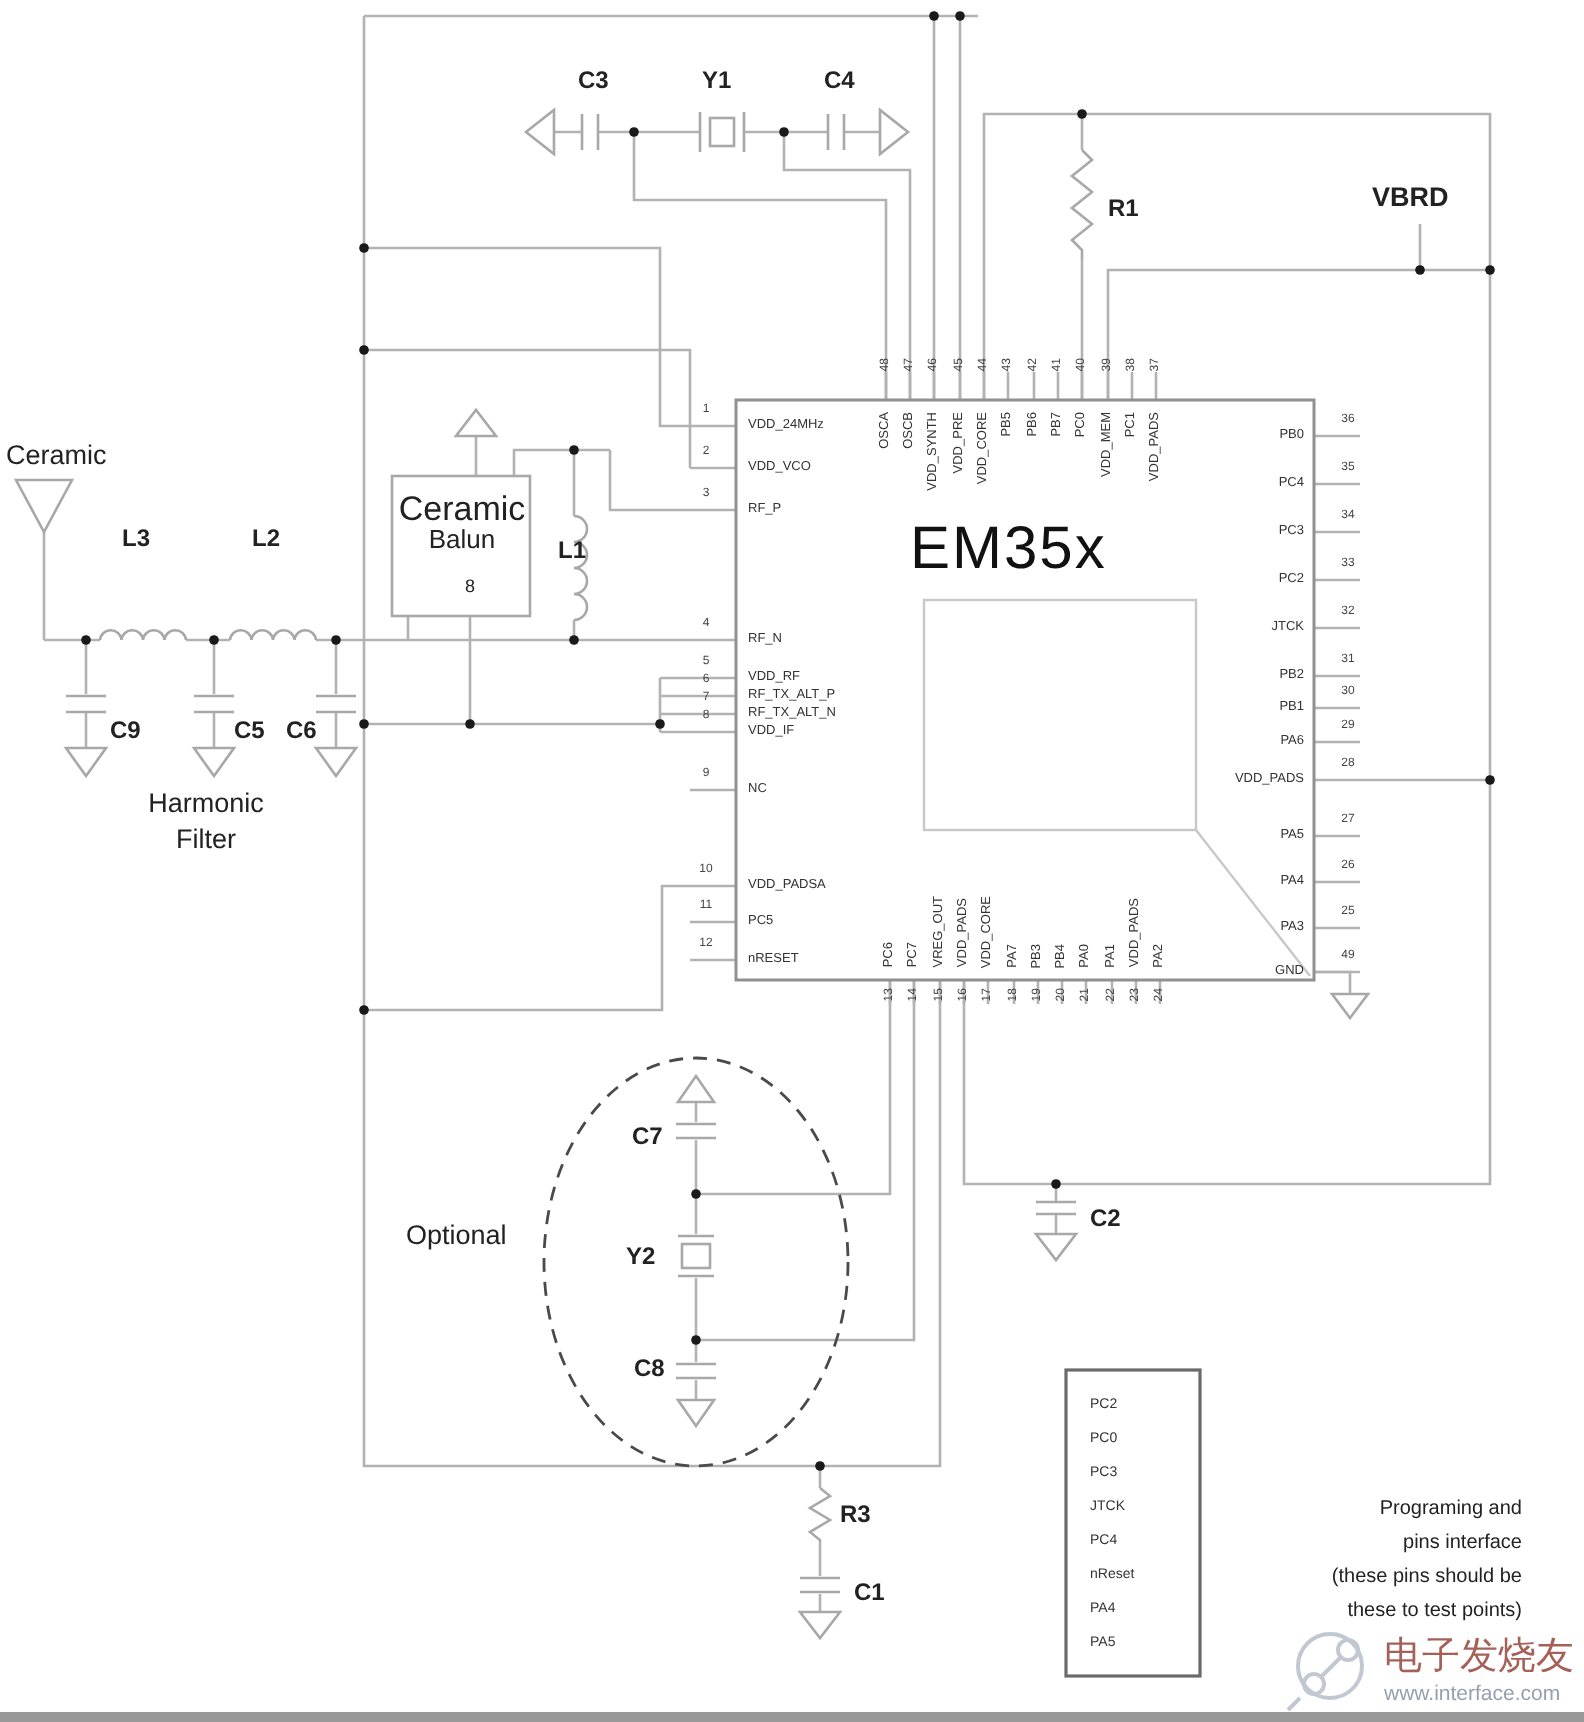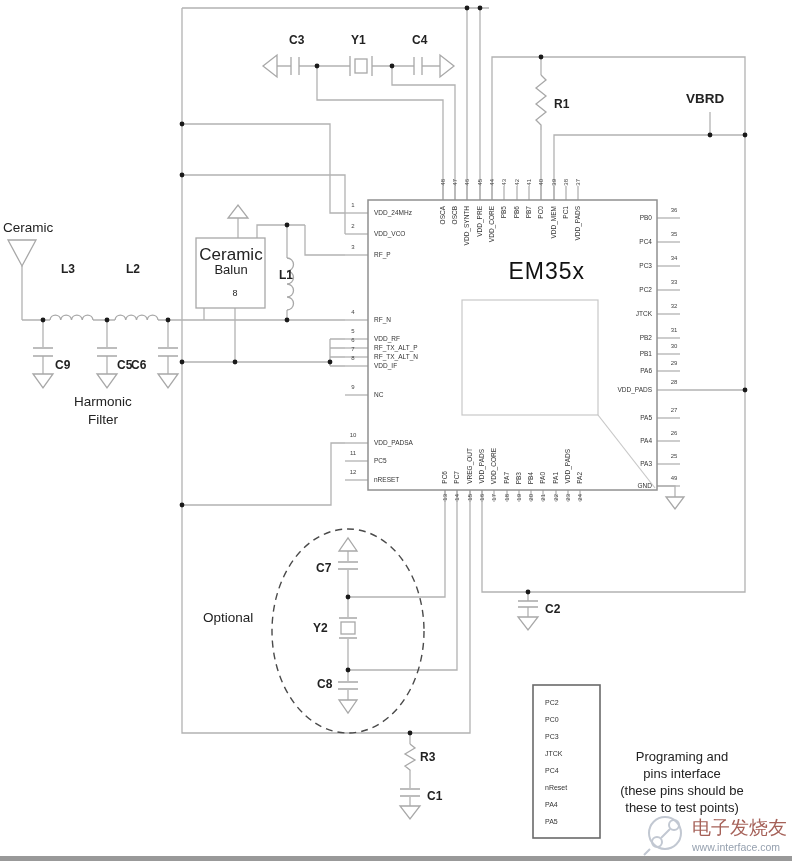--- a/index.html
+++ b/index.html
@@ -8,23 +8,23 @@
   #canvas svg{position:absolute;left:0;top:0}
   .lbl{position:absolute;font-weight:bold;font-size:12px;color:#222;white-space:nowrap}
   .txt{position:absolute;font-size:13.5px;color:#222;white-space:nowrap}
   .ctr{text-align:center}
   .pl{position:absolute;font-size:6.5px;color:#333;white-space:nowrap}
   .pn{position:absolute;font-size:6px;color:#444;white-space:nowrap;text-align:center}
   .vt{position:absolute;writing-mode:vertical-rl;transform:rotate(180deg);
       font-size:6.5px;line-height:8px;color:#333;white-space:nowrap}
   .vn{position:absolute;writing-mode:vertical-rl;transform:rotate(180deg);
       font-size:6px;line-height:8px;color:#444;white-space:nowrap}
-  #em35x{position:absolute;left:455px;top:258px;width:130px;text-align:right;
-         font-size:23px;color:#111;letter-spacing:1px}
-  .cap{position:absolute;left:603px;width:158px;text-align:center;font-size:13px;color:#222}
+  #em35x{position:absolute;left:455px;top:258px;width:130px;text-align:left;
+         font-size:30px;color:#111;letter-spacing:1px}
+  .cap{position:absolute;left:603px;width:158px;text-align:right;font-size:10px;color:#222}
   #wm-brand{position:absolute;left:692px;top:815px;font-size:19px;font-weight:normal;opacity:.85}
   #wm-url{position:absolute;left:692px;top:841px;font-size:10.5px;opacity:.9}
   #bottom-bar{position:absolute;left:0;top:856px;width:792px;height:5px;background:#999}
 </style>
 </head>
 <body>
 
 <div id="canvas">
 
 <svg width="792" height="861" viewBox="0 0 792 861">
@@ -237,21 +237,21 @@
     <circle cx="674" cy="825" r="5"></circle>
     <path d="M661 838 L670 829 M650 849 L644 855"></path>
   </g>
 </svg>
 
 <div class="txt" style="left:3px;top:220px">Ceramic</div>
 <div class="lbl" style="left:61px;top:262px">L3</div>
 <div class="lbl" style="left:126px;top:262px">L2</div>
 <div class="lbl" style="left:55px;top:358px">C9</div>
 <div class="lbl" style="left:117px;top:358px">C5</div>
-<div class="lbl" style="left:131px;top:358px">C6</div>
+<div class="lbl" style="left:143px;top:358px">C6</div>
 <div class="txt ctr" style="left:55px;top:394px;width:96px">Harmonic</div>
 <div class="txt ctr" style="left:55px;top:412px;width:96px">Filter</div>
 <div class="txt ctr" style="left:197px;top:245px;width:68px;font-size:17px">Ceramic</div>
 <div class="txt ctr" style="left:197px;top:262px;width:68px;font-size:13px">Balun</div>
 <div class="txt ctr" style="left:226px;top:288px;width:18px;font-size:9px">8</div>
 <div class="lbl" style="left:279px;top:268px">L1</div>
 <div class="lbl" style="left:289px;top:33px">C3</div>
 <div class="lbl" style="left:351px;top:33px">Y1</div>
 <div class="lbl" style="left:412px;top:33px">C4</div>
 <div class="lbl" style="left:554px;top:97px">R1</div>

